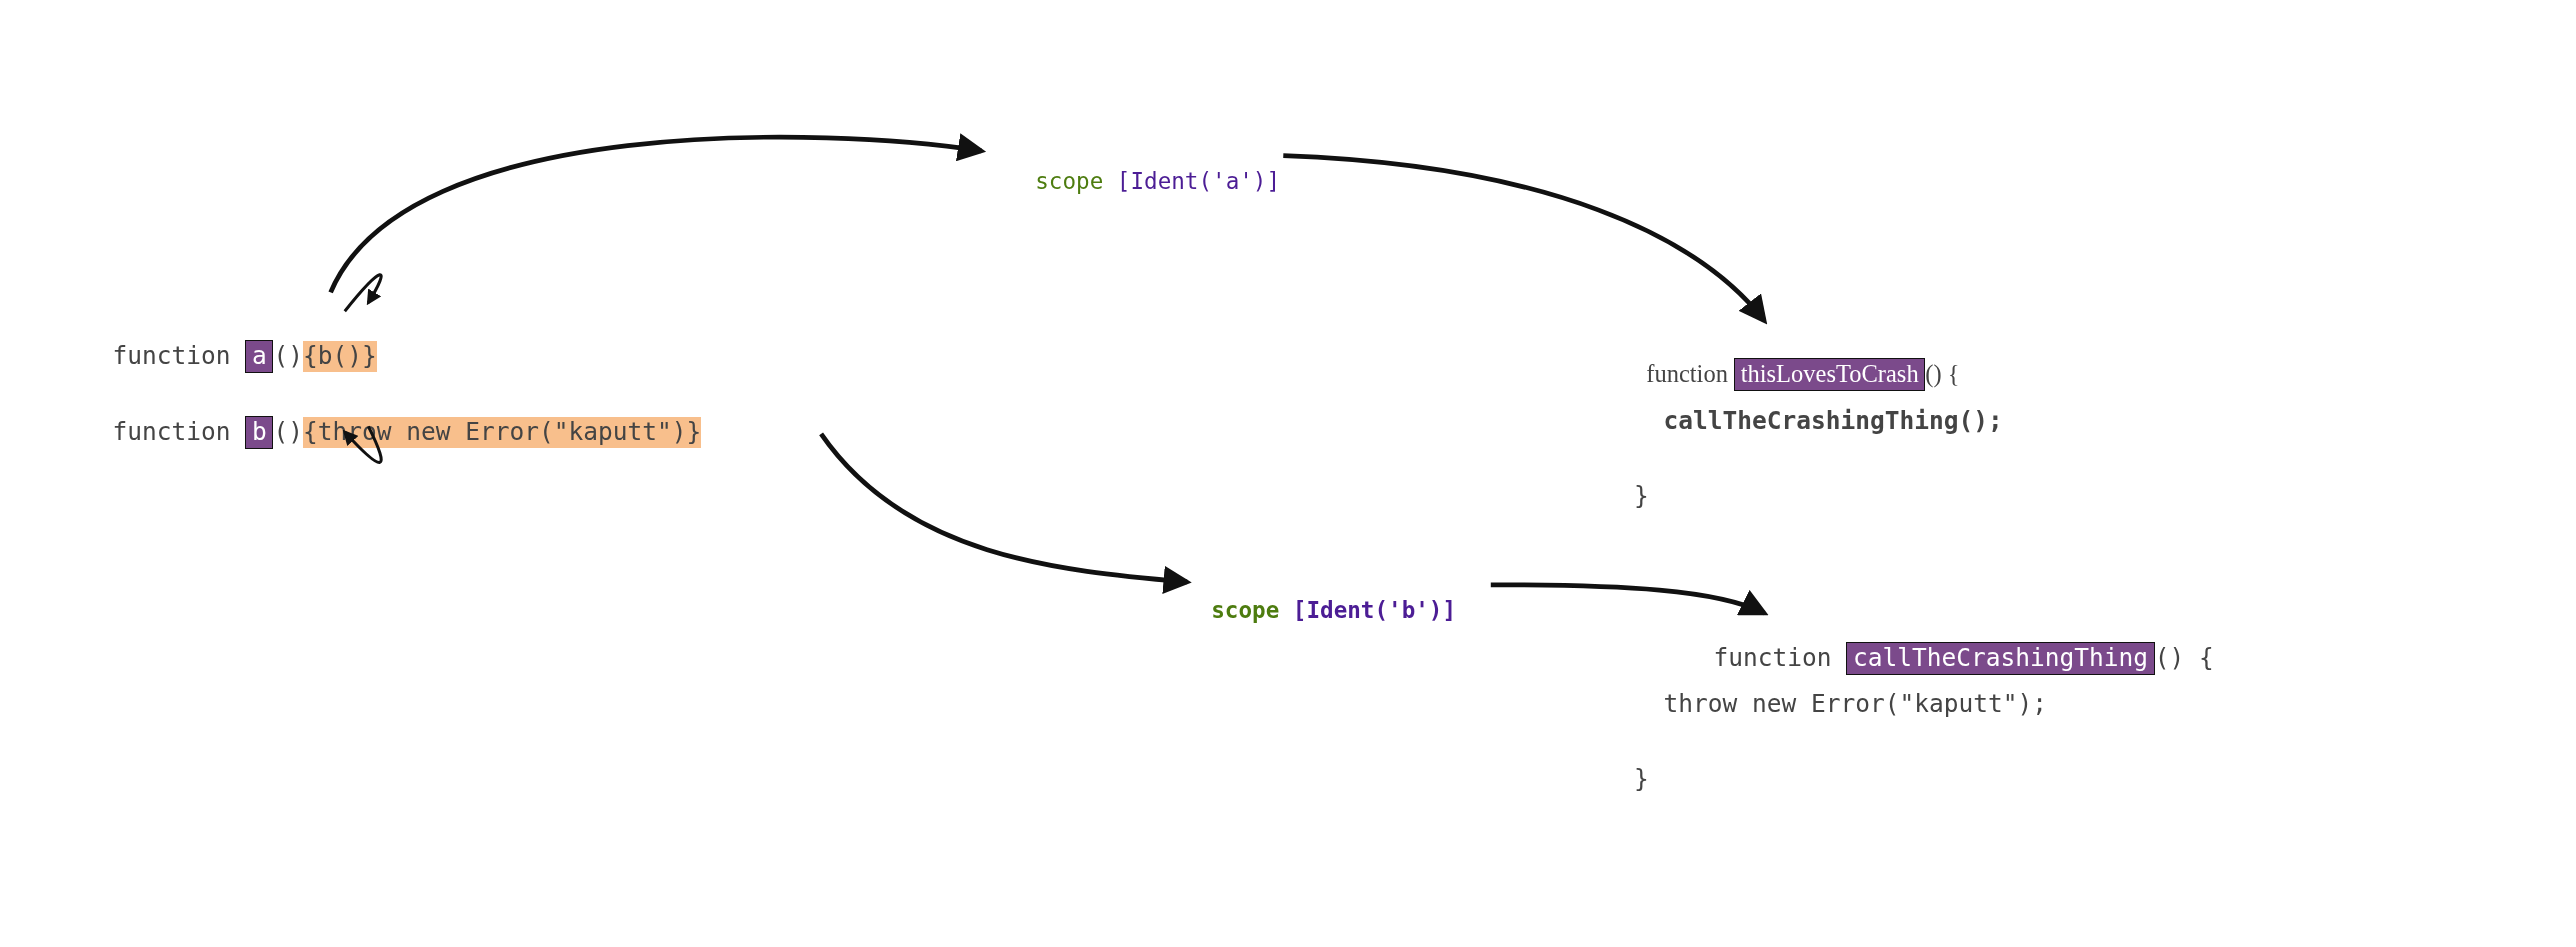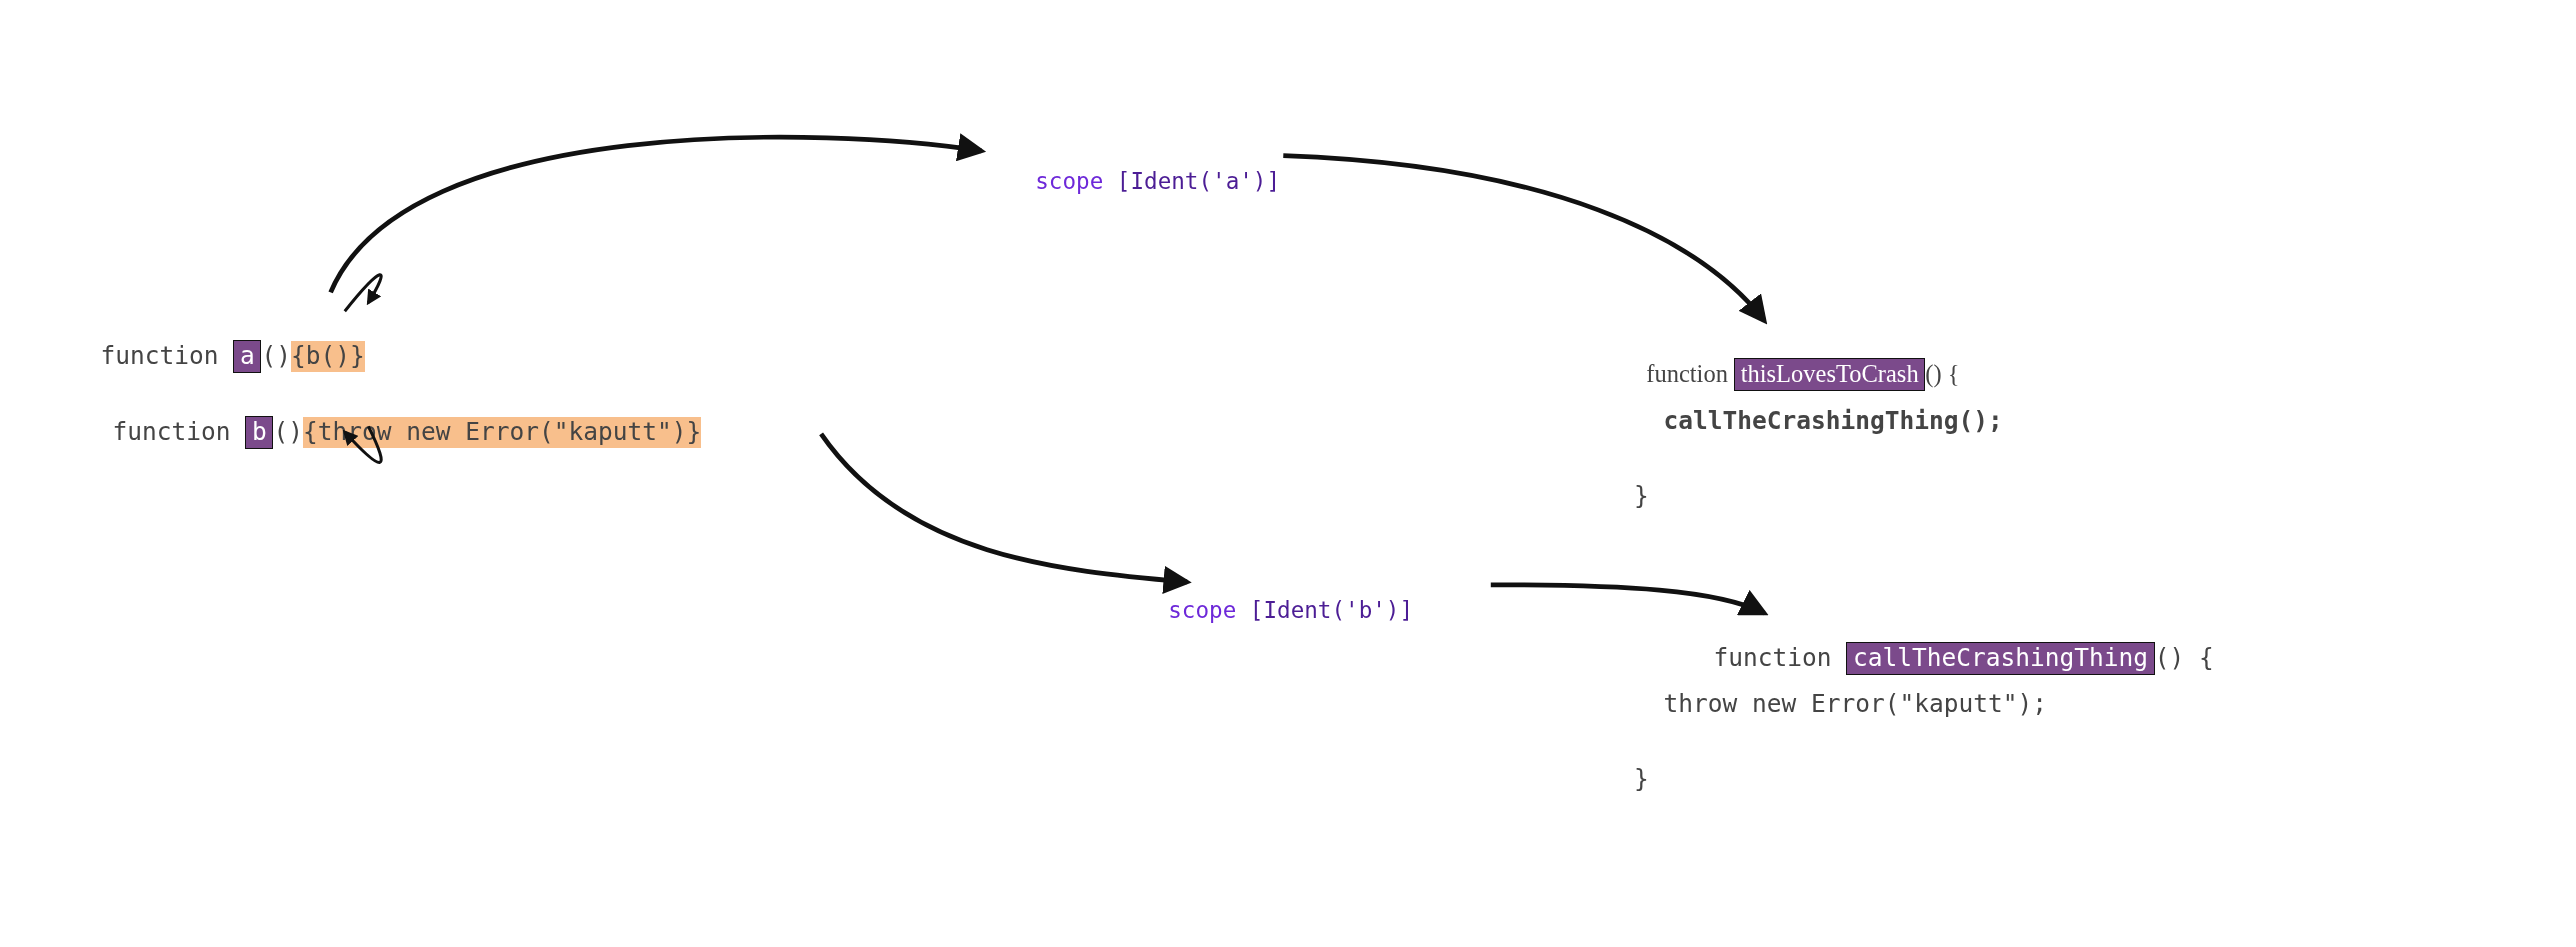--- a/index.html
+++ b/index.html
@@ -28,46 +28,46 @@
     color: #444444;
     padding: 0 0;
     display: inline-block;
     line-height: 1.25;
   }
   .scope-label {
     font-family: inherit;
     font-size: 22.6px;
     white-space: pre;
   }
-  .scope-word { color: #6d28d9; margin-top: 22px; }
+  .scope-word { color: #4d7c0f; margin-top: 22px; }
   .scope-rest { color: #4c1d95; }
   svg.arrows {
     position: absolute;
     left: 0; top: 0;
     width: 2576px; height: 947px;
     pointer-events: none;
   }
   .arrow-path { fill: none; stroke: #111; stroke-width: 5; }
 </style>
 </head>
 <body>
 
-<div class="abs mono" style="left:71px; top:311px;">
+<div class="abs mono" style="left:83px; top:311px;">
   <span>function </span><span class="hl-purple">a</span><span>()</span><span class="hl-orange">{b()}</span>
 </div>
 
 <div class="abs mono" style="left:83px; top:387px;">
   <span>function </span><span class="hl-purple">b</span><span>()</span><span class="hl-orange">{throw new Error("kaputt")}</span>
 </div>
 
 <div class="abs scope-label" style="left:1008px; top:142px;">
   <span class="scope-word">scope</span><span class="scope-rest"> [Ident('a')]</span>
 </div>
 
-<div class="abs scope-label" style="left:1141px; top:571px;">
+<div class="abs scope-label" style="left:1184px; top:571px;font-weight:bold;">
   <span class="scope-word">scope</span><span class="scope-rest"> [Ident('b')]</span>
 </div>
 
 <div class="abs mono" style="left:1634px; top:330px;font-family:Liberation Serif, serif;">
   <span>function </span><span class="hl-purple">thisLovesToCrash</span><span>() {</span>
 </div>
 <div class="abs mono" style="left:1634px; top:406px;font-weight:bold;">  callTheCrashingThing();</div>
 <div class="abs mono" style="left:1634px; top:481px;">}</div>
 
 <div class="abs mono" style="left:1684px; top:613px;">

